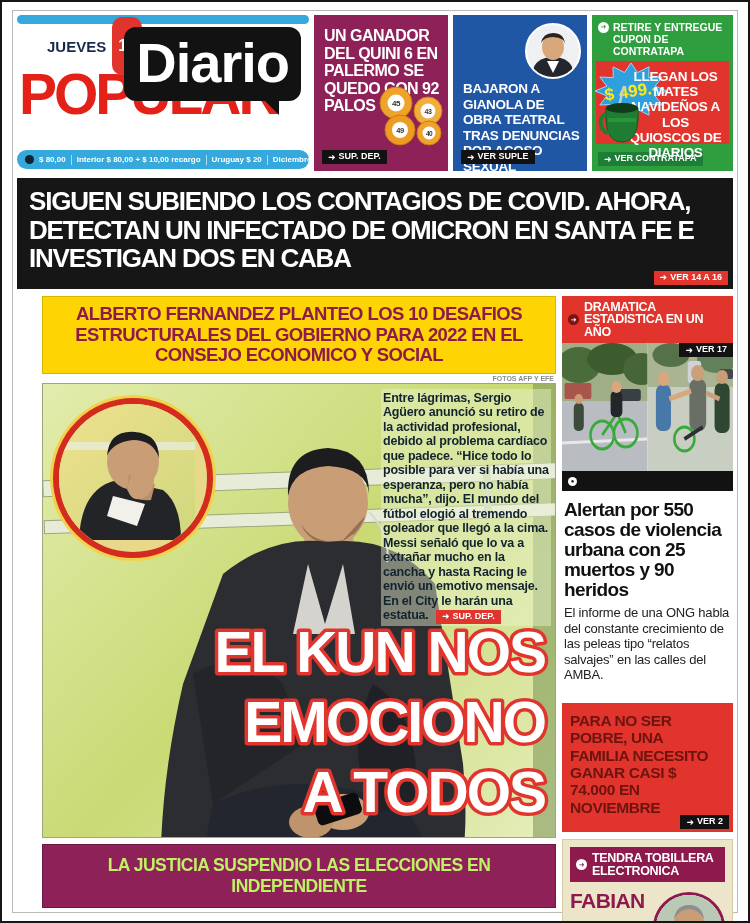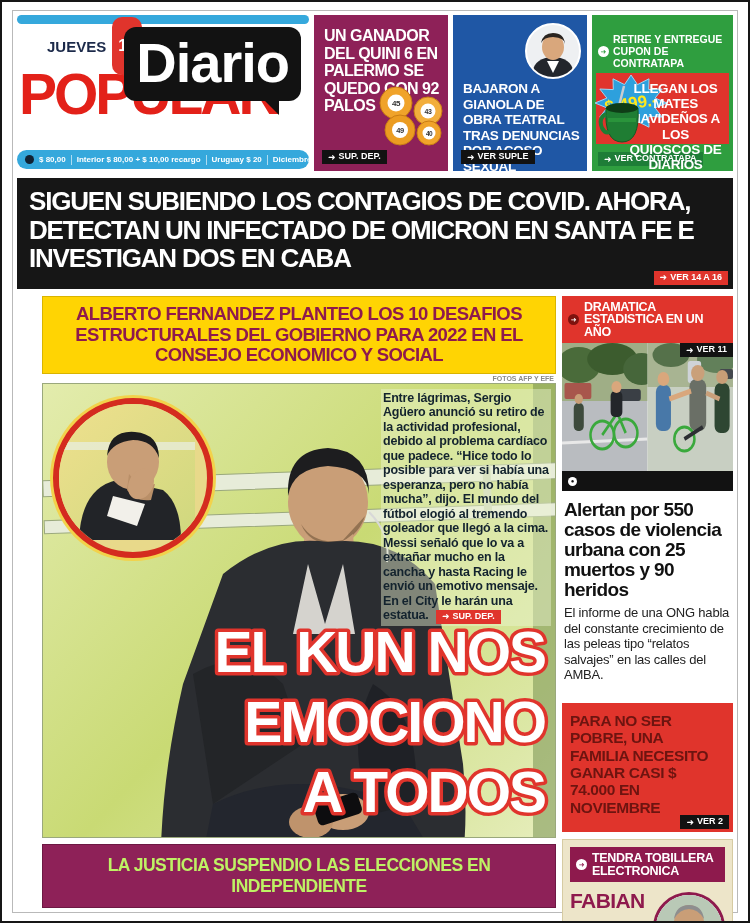--- a/index.html
+++ b/index.html
@@ -45,21 +45,21 @@
   .promo{box-sizing:border-box;position:relative;color:#fff;font-weight:bold;overflow:hidden;}
   .promo-quini{flex:0 0 134px;background:var(--c-purple,#8e2158);padding:12px 8px 8px 10px;
           font-size:16px;line-height:1.1;letter-spacing:-.5px;}
   .promo-quini .tag{position:absolute;left:8px;bottom:7px;}
   .balls{position:absolute;right:2px;bottom:24px;}
   .promo-gianola{flex:0 0 134px;background:var(--c-royal_blue,#1f57a5);padding:12px 6px 8px 10px;
           font-size:13.5px;line-height:1.15;letter-spacing:-.3px;}
   .promo-gianola .portrait{float:right;margin:-4px 0 2px 3px;}
   .promo-gianola .tag{position:absolute;left:8px;bottom:7px;}
   .promo-mates{flex:1 1 auto;background:var(--c-green,#2f9e3f);display:flex;flex-direction:column;}
-  .mates-head{display:flex;gap:4px;align-items:center;padding:18px 6px 4px;font-size:10.5px;line-height:1.15;}
+  .mates-head{display:flex;gap:4px;align-items:flex-start;padding:6px 6px 4px;font-size:10.5px;line-height:1.15;}
   .mates-head .cbullet{background:#fff;color:#2f9e3f;margin-top:1px;}
   .mates-body{position:relative;flex:1;background:var(--c-accent_red,#e0342c);margin:0 4px;}
   .mates-text{position:absolute;top:8px;right:5px;width:97px;text-align:center;font-size:13.5px;line-height:1.12;letter-spacing:-.3px;}
   .starburst{position:absolute;left:-4px;top:-2px;}
   .mate-cup{position:absolute;left:2px;bottom:0px;}
   .mates-foot{padding:4px 6px 5px;}
 
   
   .covid{position:relative;background:#161616;color:#fff;padding:9px 12px 16px;flex:0 0 auto;}
   .covid-text{font-size:26px;font-weight:bold;line-height:1.1;letter-spacing:-1.2px;}
@@ -345,21 +345,21 @@
             <circle cx="162" cy="30" r="8" fill="#caa07a"></circle>
             <rect x="182" y="40" width="18" height="50" rx="7" fill="#2e4632"></rect>
             <circle cx="191" cy="34" r="7" fill="#c99e77"></circle>
             <path d="M128 56 L154 48" stroke="#d9a77c" stroke-width="5"></path>
             <path d="M172 50 L188 56" stroke="#caa07a" stroke-width="5"></path>
             <circle cx="146" cy="96" r="12" fill="none" stroke="#3aa93c" stroke-width="3"></circle>
             <line x1="146" y1="96" x2="168" y2="84" stroke="#2d2f33" stroke-width="4"></line>
           </svg>
           <span class="tag black">
             <span class="arrow">➜</span>
-            <span>VER 11</span>
+            <span>VER 17</span>
           </span>
         </div>
         <div class="caption">
           <span class="cbullet">●</span>
         </div>
       </div>
 
       <div>
         <div class="vio-head">Alertan por 550 casos de violencia urbana con 25 muertos y 90 heridos</div>
         <div class="vio-body">El informe de una ONG habla del constante crecimiento de las peleas tipo “relatos salvajes” en las calles del AMBA.</div>

